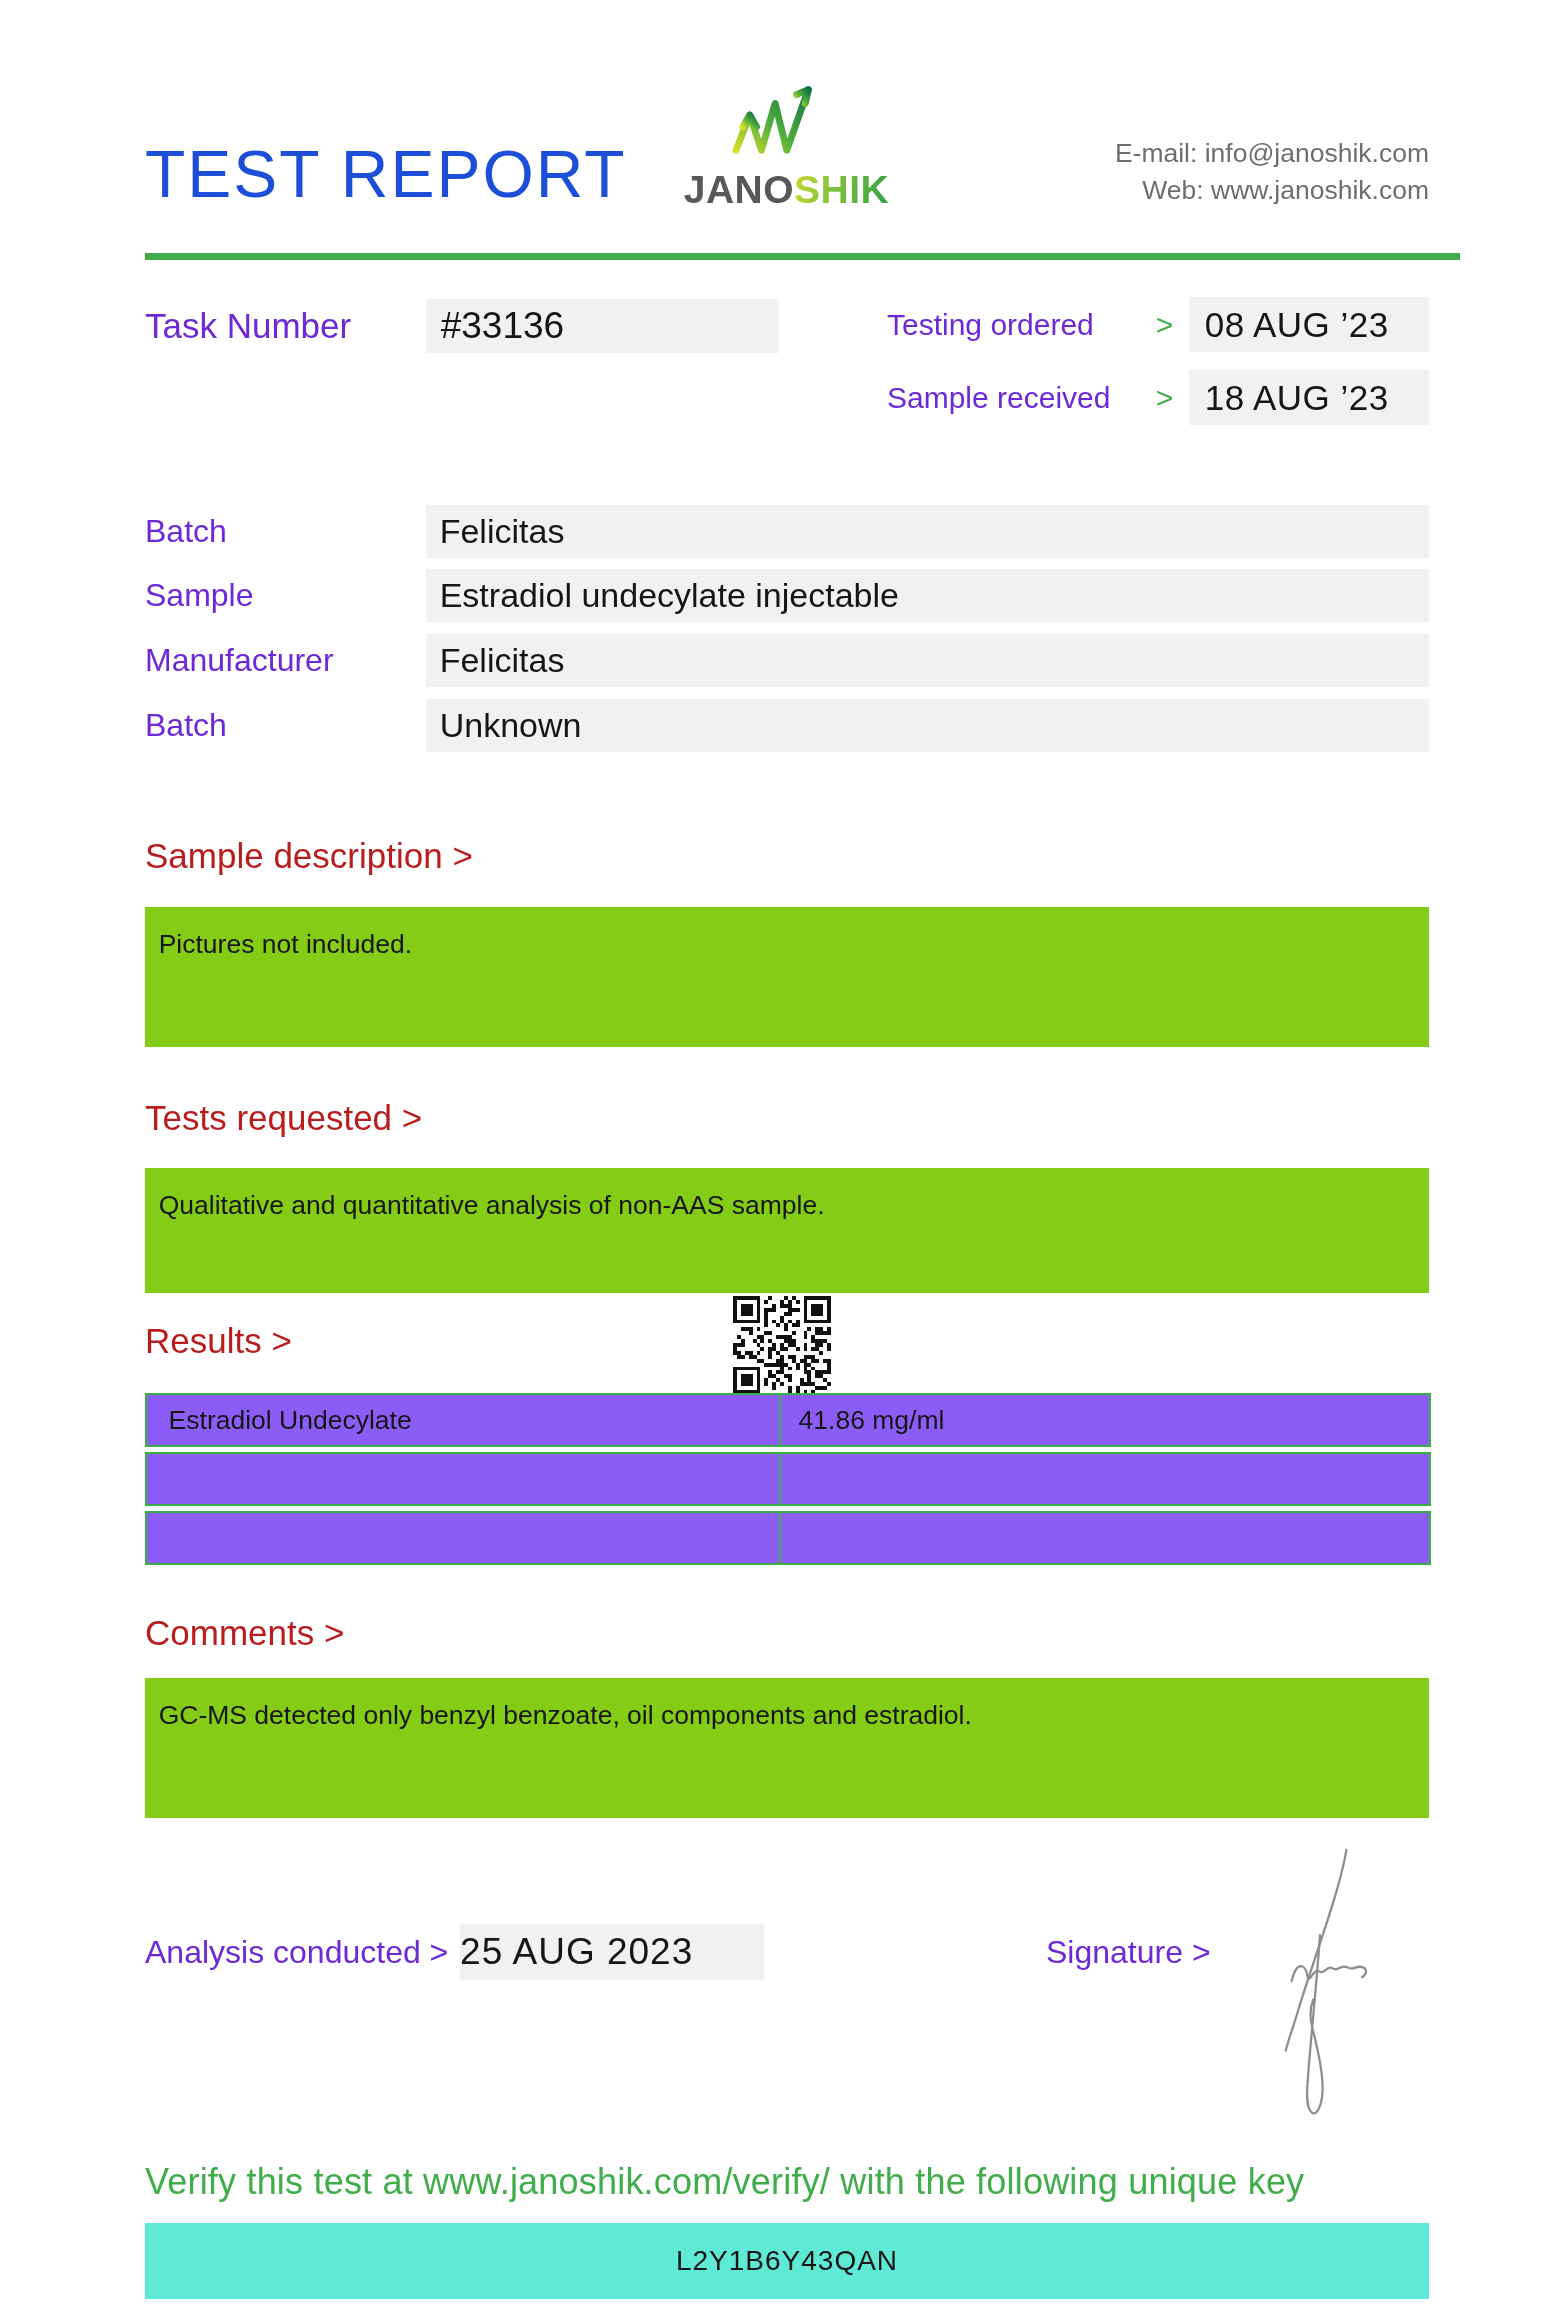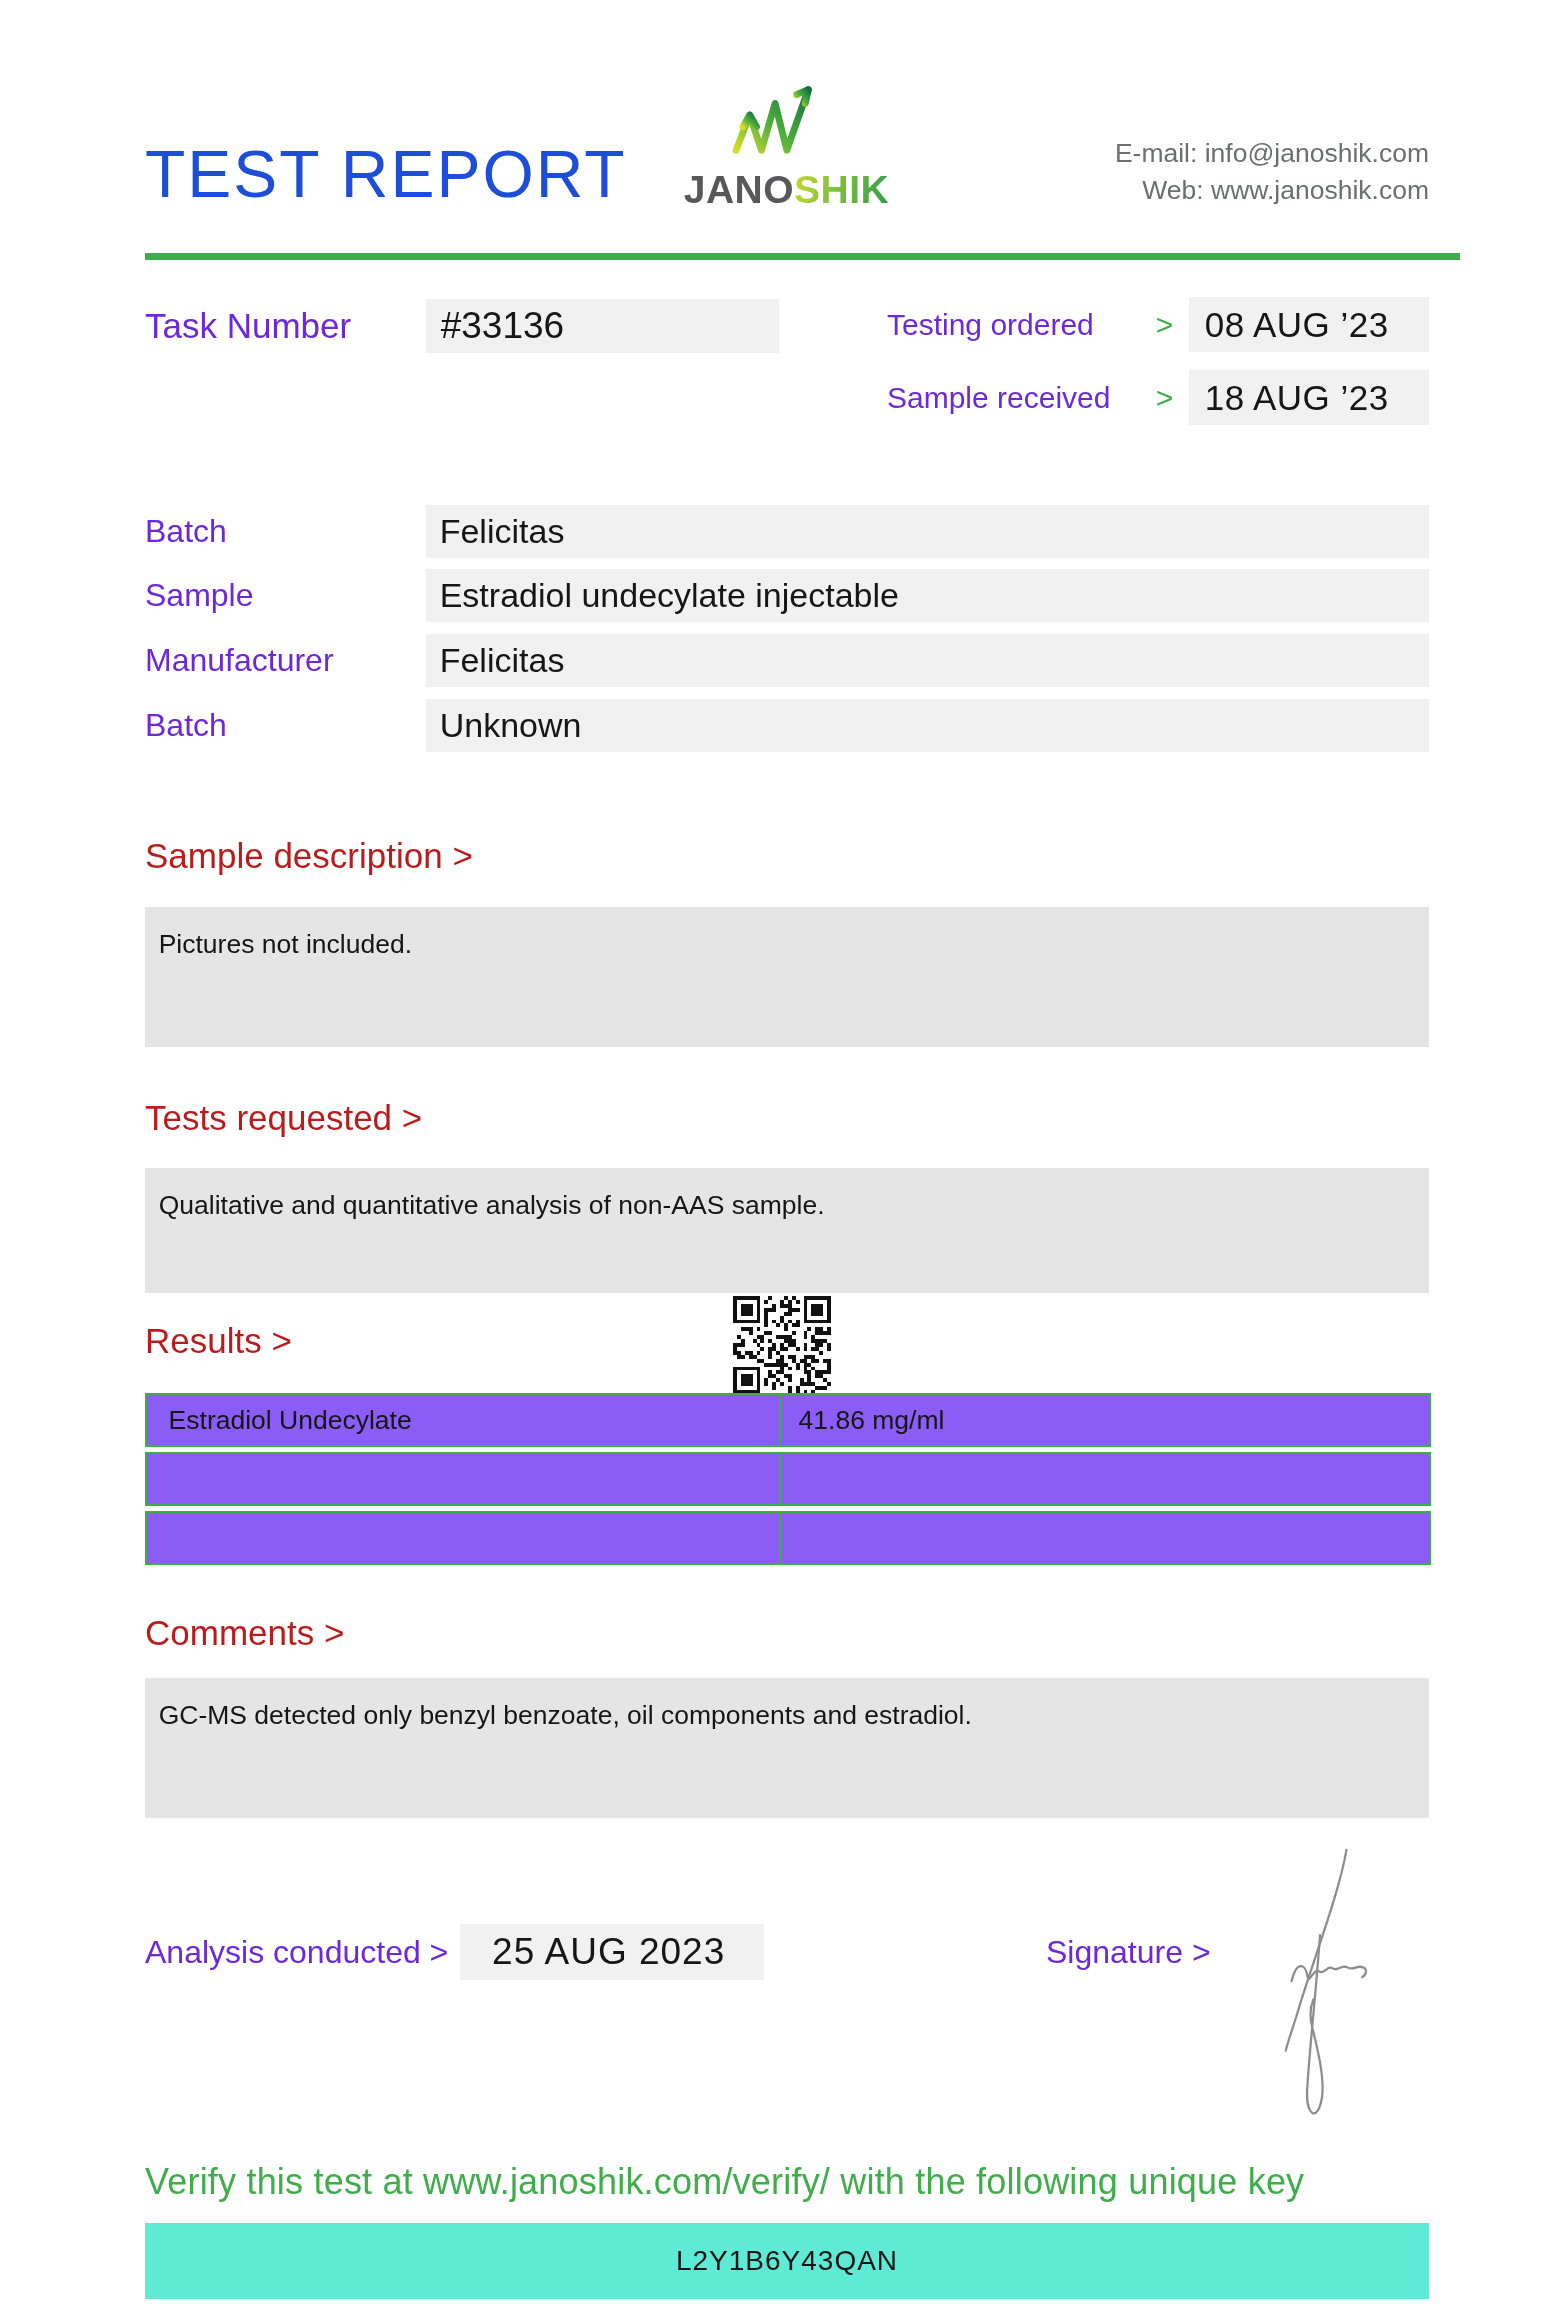--- a/index.html
+++ b/index.html
@@ -38,35 +38,35 @@
   .date-arrow{font-size:30px;color:#3FAD4A;margin-right:15.7px;}
   .date-box{width:240px;height:55px;font-size:35px;padding-left:15.7px;box-sizing:border-box;letter-spacing:0.5px;}
 
   
   .info-row{left:145px;width:1284px;height:53px;}
   .info-label{width:281px;font-size:32px;}
   .info-box{flex:1;height:53px;font-size:34px;padding-left:13.7px;box-sizing:border-box;}
 
   
   .section-heading{left:145px;font-size:35px;color:#b91c1c;line-height:1;}
-  .body-box{left:145px;width:1284px;background:#e5e5e5;box-sizing:border-box;padding:19.6px 19.6px 0 13.7px;font-size:26.5px;line-height:1.35;}
+  .body-box{left:145px;width:1284px;background:#84cc16;box-sizing:border-box;padding:19.6px 19.6px 0 13.7px;font-size:26.5px;line-height:1.35;}
 
   
   .results-table{left:145px;top:1393px;width:1286px;}
   .res-row{display:flex;height:54px;border:2.9px solid #3BAF45;box-sizing:border-box;margin-bottom:4.9px;background:#8b5cf6;}
   .res-cell{display:flex;align-items:center;font-size:26.5px;box-sizing:border-box;padding-left:21.6px;}
   .res-cell.c1{width:634px;border-right:2.9px solid #3BAF45;}
   .res-cell.c2{flex:1;padding-left:17.6px;}
 
   .qr{left:733px;top:1296px;width:98px;height:98px;}
 
   
   .analysis-row{left:145px;top:1924px;height:56px;}
   .analysis-label{font-size:32px;margin-right:11.8px;}
-  .analysis-box{width:304px;height:56px;font-size:37px;padding-left:32px;box-sizing:border-box;letter-spacing:1px;}
+  .analysis-box{width:304px;height:56px;font-size:37px;padding-left:0;box-sizing:border-box;letter-spacing:1px;}
   .signature-label{left:1046px;top:1924px;height:56px;display:flex;align-items:center;font-size:32px;}
   .signature-svg{left:1268px;top:1845px;width:104px;height:282px;}
 
   .verify-line{left:145px;top:2162px;width:1315px;font-size:36px;color:#3FAD4A;line-height:1.1;letter-spacing:0.2px;white-space:nowrap;}
   .key-box{left:145px;top:2223px;width:1284px;height:76px;background:#5eead4;display:flex;align-items:center;justify-content:center;font-size:28px;letter-spacing:1px;}
 </style>
 </head>
 <body>
 
 <div class="abs report-title">TEST REPORT</div>

